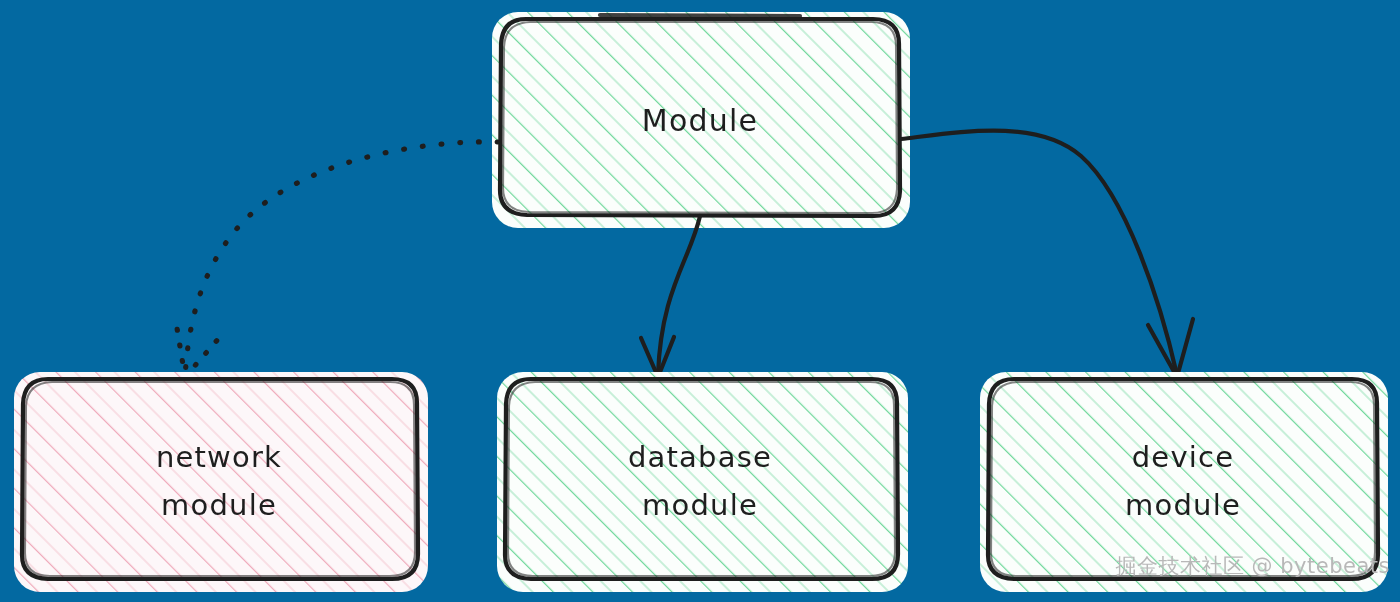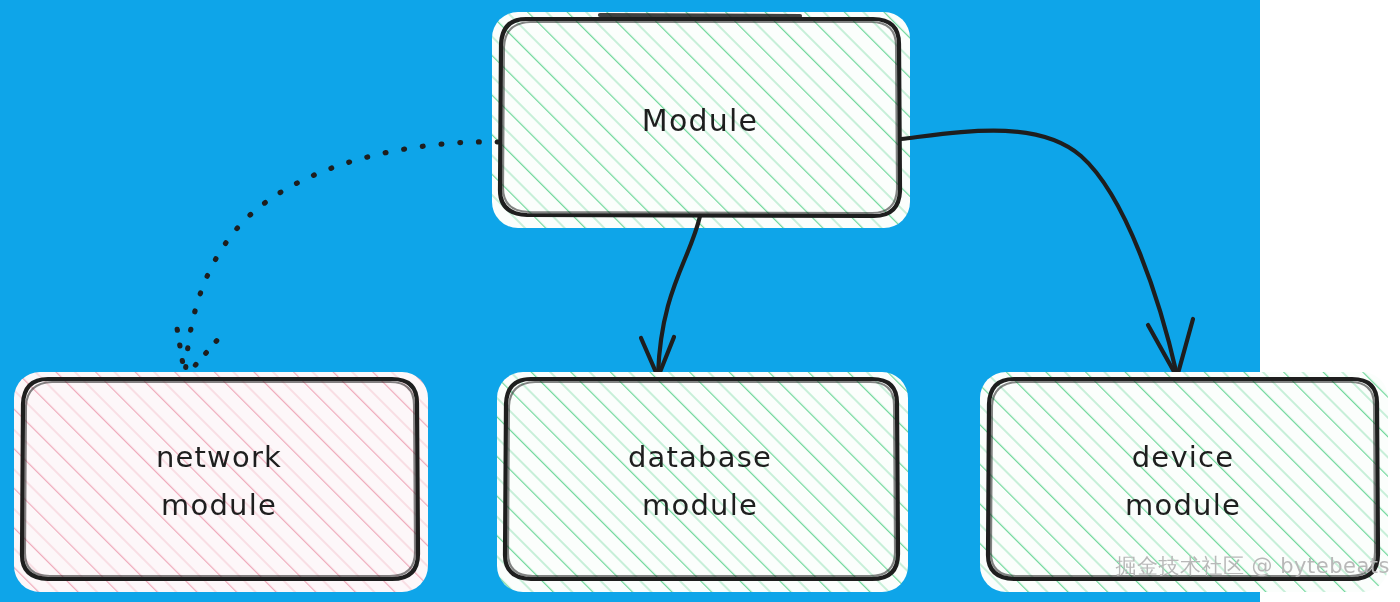--- a/index.html
+++ b/index.html
@@ -9,23 +9,23 @@
   }
   body {
     width: 1400px;
     height: 602px;
     overflow: hidden;
     font-family: "DejaVu Sans", sans-serif;
     position: relative;
   }
   #canvas-root {
     position: relative;
-    width: 1260px;
+    width: 1400px;
     height: 602px;
-    background: #0ea5e9;
+    background: #0369a1;
   }
   svg#diagram {
     display: block;
     width: 1400px;
     height: 602px;
   }
   .node-label {
     font-family: "DejaVu Sans", sans-serif;
     font-size: 30px;
     font-weight: 400;

